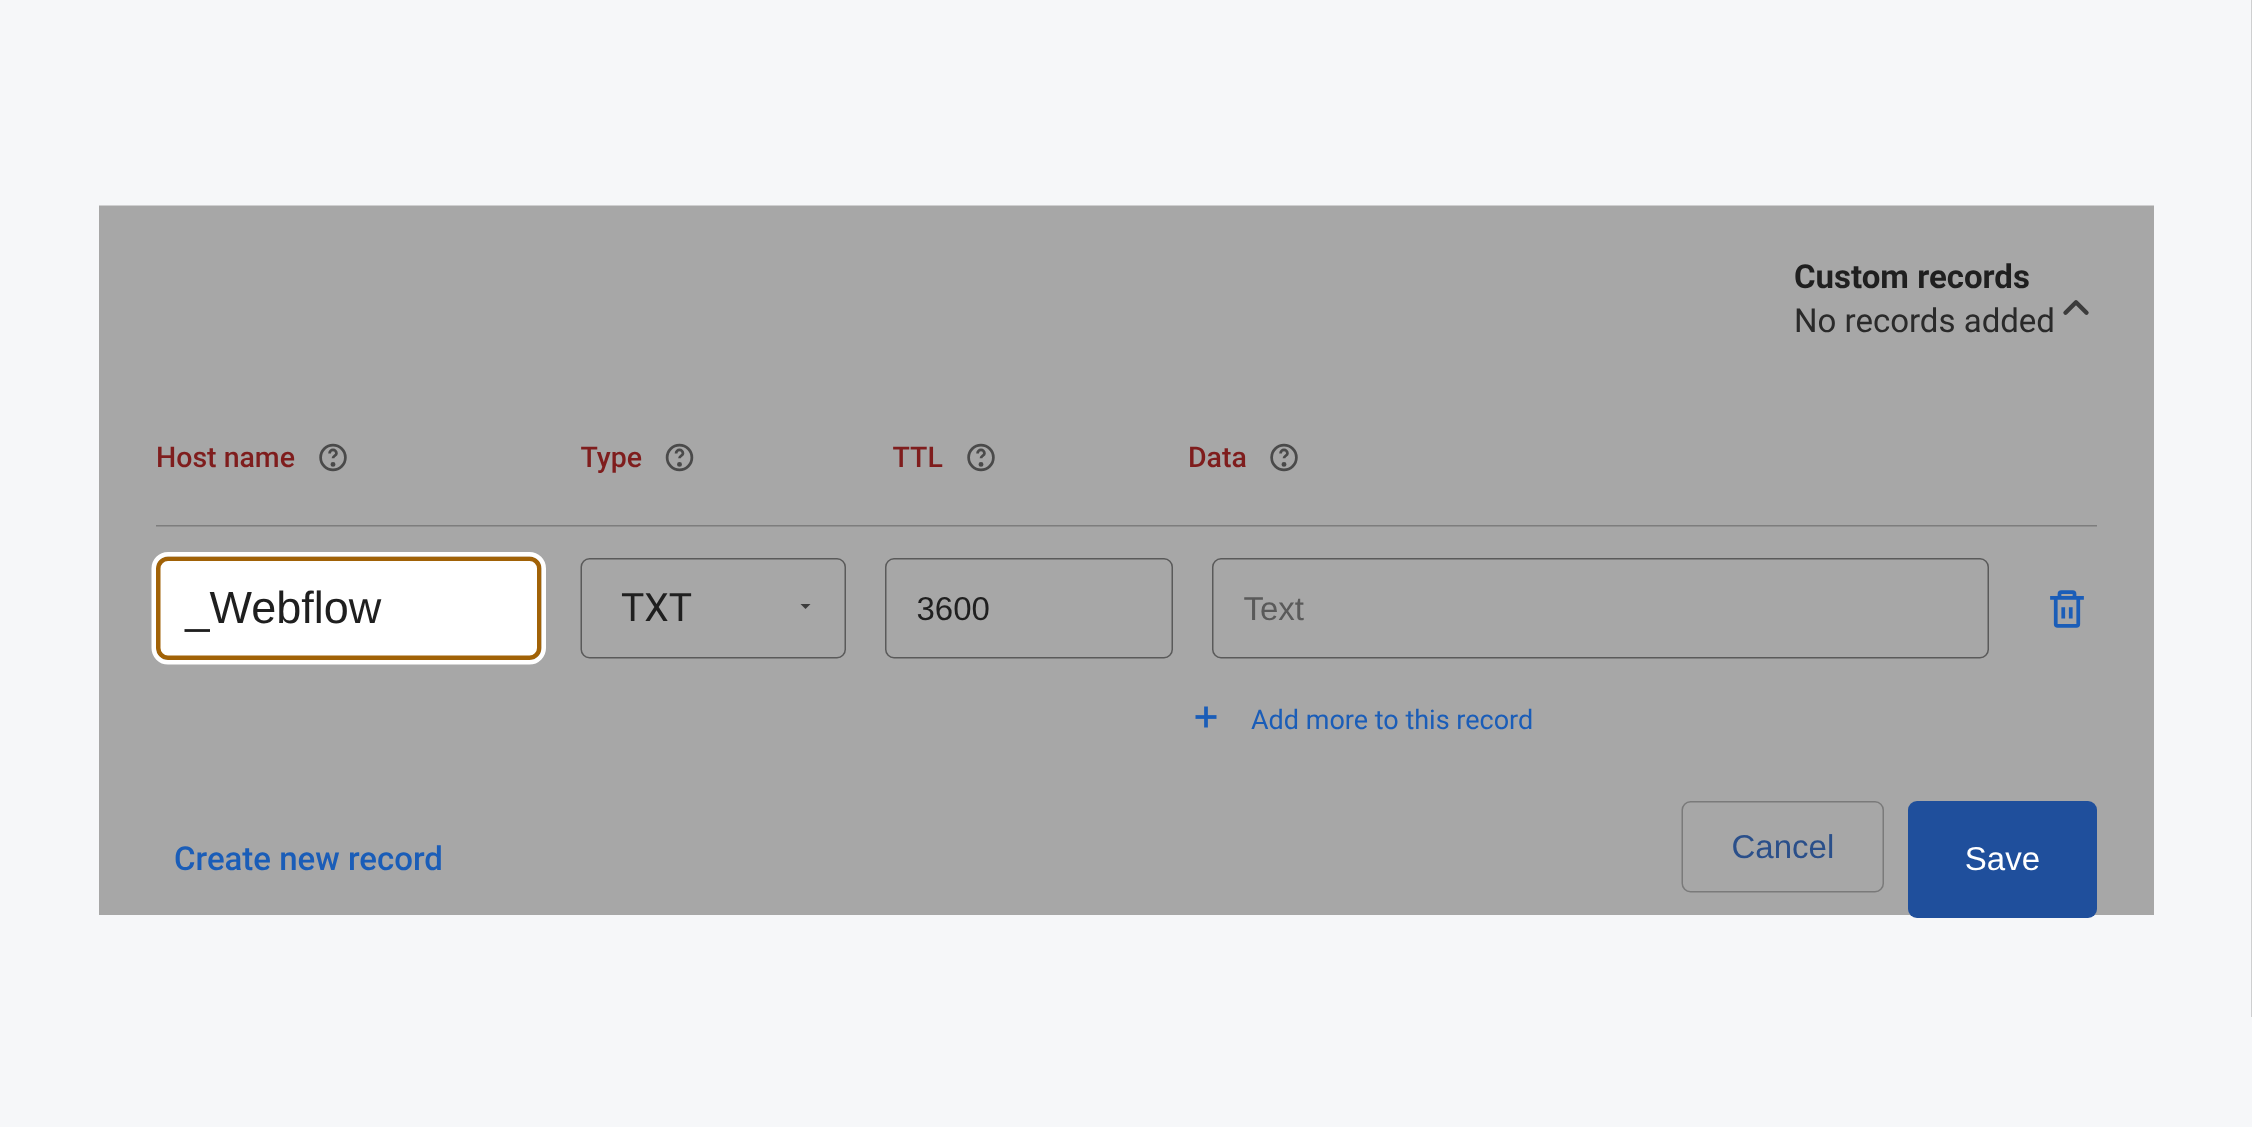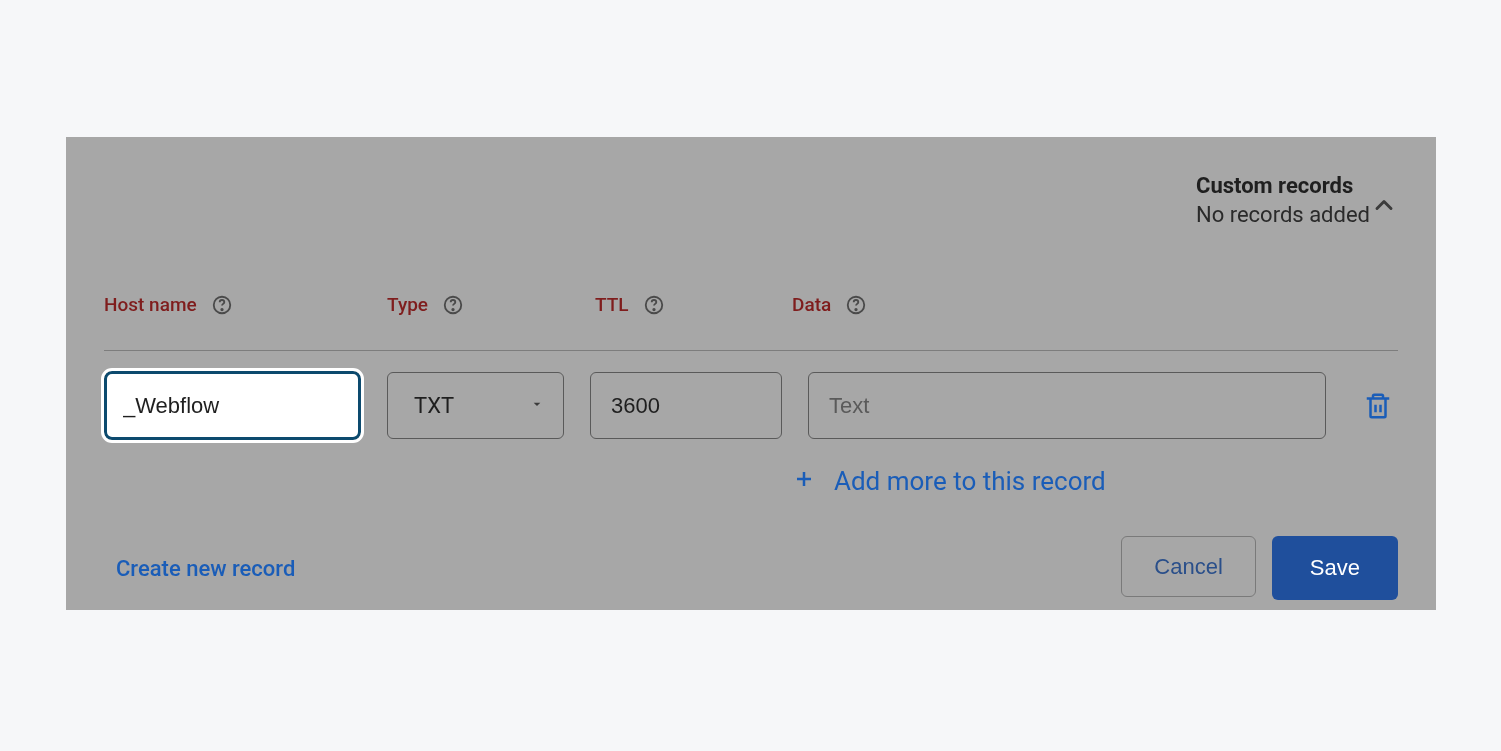--- a/index.html
+++ b/index.html
@@ -76,43 +76,43 @@
     }
     .record-row {
       display: flex;
       align-items: center;
       margin-top: 20px;
       gap: 26px;
     }
     .input-host {
       width: 257px;
       height: 69px;
-      border: 3px solid #0c4a6e;
+      border: 3px solid #a16207;
       outline: 3px solid #ffffff;
       outline-offset: 0;
       border-radius: 8px;
       background: #ffffff;
-      font-size: 22px;
+      font-size: 30px;
       color: #1f1f1f;
       padding: 0 16px;
     }
     .select-type {
       width: 177px;
       height: 67px;
       border: 1px solid #5a5a5a;
       border-radius: 6px;
       background: #a7a7a7;
       display: flex;
       align-items: center;
       justify-content: space-between;
       padding: 0 18px 0 26px;
       cursor: pointer;
     }
     .select-type-text {
-      font-size: 22px;
+      font-size: 26px;
       color: #1f1f1f;
     }
     .dropdown-icon { color: #3c3c3c; }
     .input-ttl {
       width: 192px;
       height: 67px;
       border: 1px solid #5a5a5a;
       border-radius: 6px;
       background: #a7a7a7;
       font-size: 22px;
@@ -142,21 +142,21 @@
     .add-more-row {
       display: flex;
       align-items: center;
       gap: 18px;
       margin-top: 26px;
       margin-left: 688px;
       cursor: pointer;
     }
     .add-more-icon { color: #1a5db8; }
     .add-more-text {
-      font-size: 26px;
+      font-size: 18px;
       color: #1a5db8;
       font-weight: 400;
     }
     .footer-row {
       display: flex;
       align-items: center;
       justify-content: space-between;
       margin-top: 40px;
     }
     .create-new {
@@ -174,21 +174,21 @@
       height: 61px;
       padding: 0 32px;
       border: 1px solid #7a7a7a;
       border-radius: 6px;
       background: transparent;
       font-size: 22px;
       color: #2a4f8a;
       cursor: pointer;
     }
     .btn-save {
-      height: 64px;
+      height: 78px;
       padding: 12px 38px;
       border: none;
       border-radius: 6px;
       background: #1f4f9c;
       font-size: 22px;
       color: #ffffff;
       cursor: pointer;
     }
   </style>
 </head>

